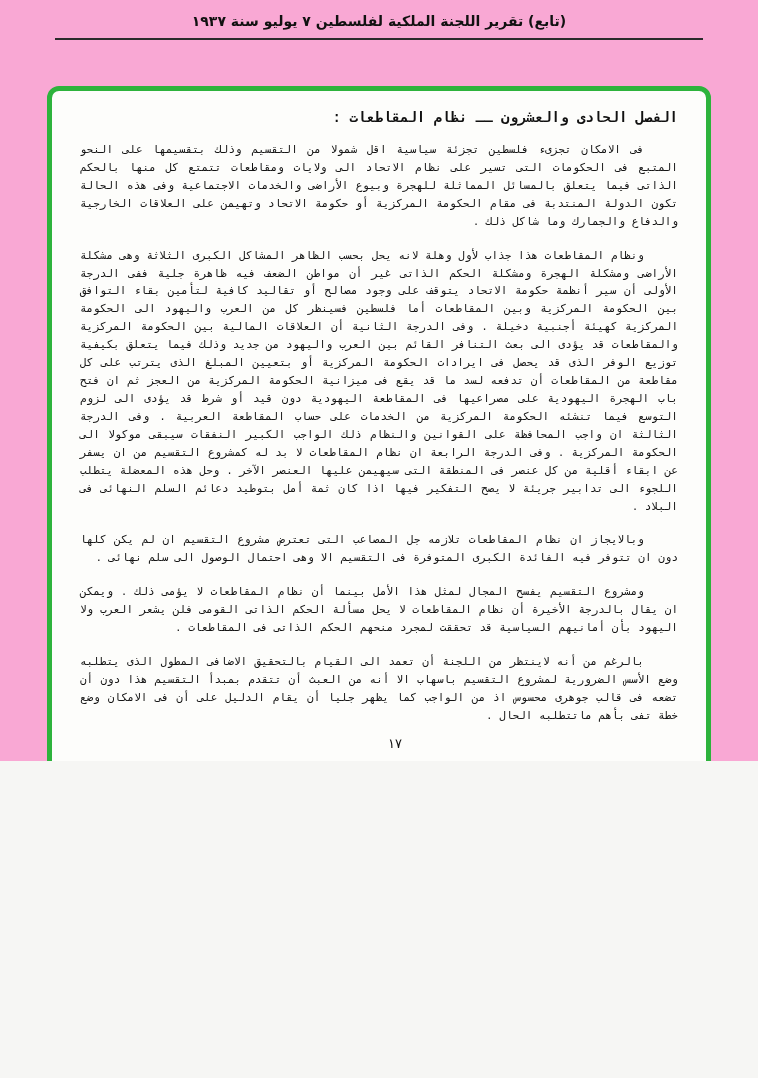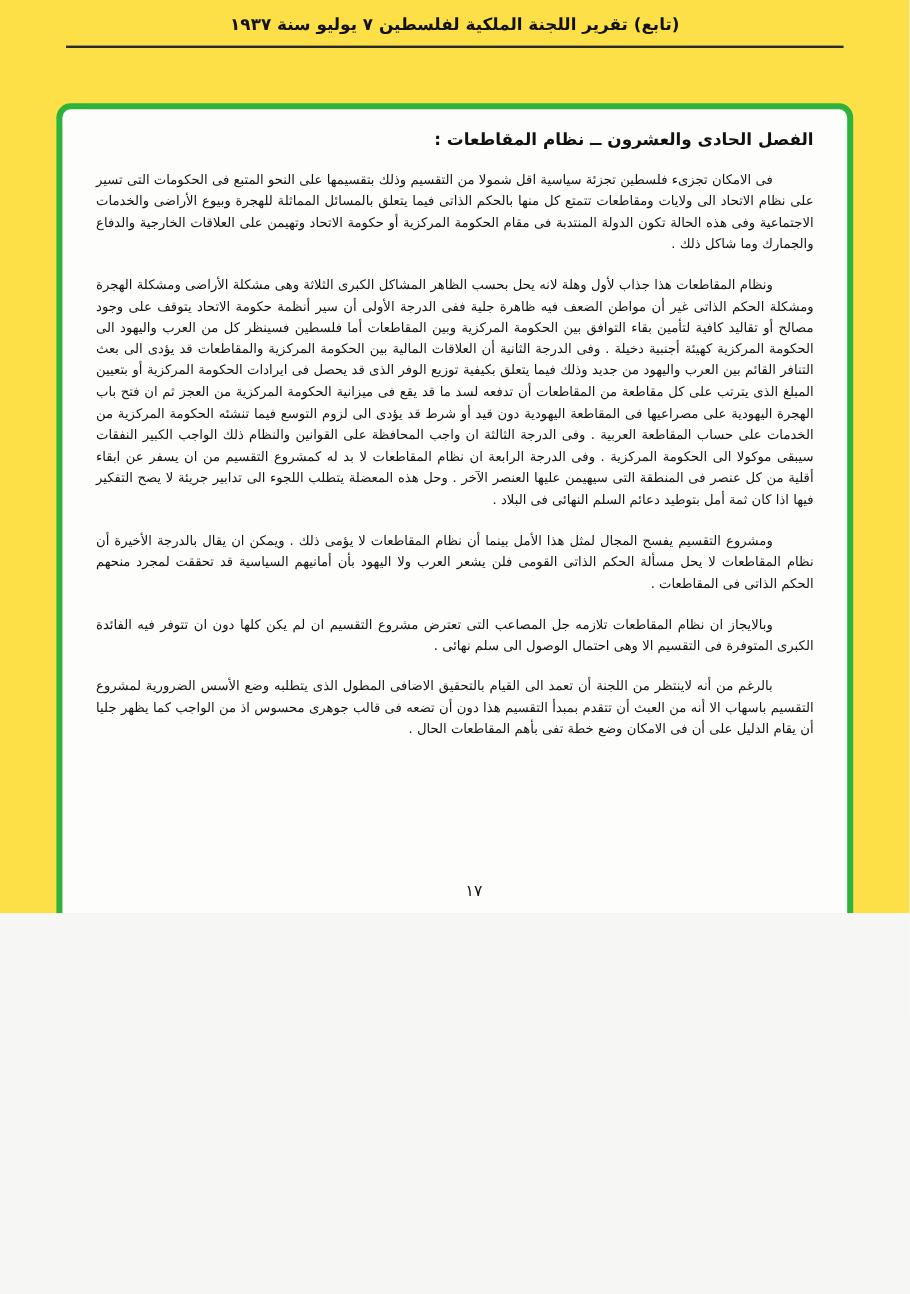--- a/index.html
+++ b/index.html
@@ -4,21 +4,21 @@
 <style>
   html, body {
     margin: 0;
     padding: 0;
     background: #f6f6f4;
   }
   .page {
     position: relative;
     width: 758px;
     height: 761px;
-    background: #fde047;
+    background: #f9a8d4;
     font-family: "DejaVu Sans", sans-serif;
     color: #111;
     overflow: hidden;
   }
   .page-header {
     text-align: center;
     padding-top: 13px;
     direction: rtl;
   }
   .doc-title {
@@ -43,20 +43,21 @@
     top: 86px;
     width: 664px;
     height: 946px;
     box-sizing: border-box;
     border: 5px solid var(--accent, #2db33c);
     border-radius: 12px;
     background: #fdfdfb;
     padding: 18px 28px 14px 28px;
     direction: rtl;
     overflow: hidden;
+    font-family: Liberation Mono, monospace;
   }
   .section-heading {
     font-size: 14px;
     font-weight: bold;
     margin: 0 0 12px 0;
     text-align: right;
   }
   .section-heading.second {
     margin-top: 16px;
   }
@@ -88,26 +89,26 @@
     <div class="doc-title">(تابع) تقرير اللجنة الملكية لفلسطين ٧ يوليو سنة ١٩٣٧</div>
     <hr class="header-rule">
   </header>
 
   <main class="content-box">
 
     <section>
       <h2 class="section-heading">الفصل الحادى والعشرون ــ نظام المقاطعات :</h2>
       <p class="para">فى الامكان تجزىء فلسطين تجزئة سياسية اقل شمولا من التقسيم وذلك بتقسيمها على النحو المتبع فى الحكومات التى تسير على نظام الاتحاد الى ولايات ومقاطعات تتمتع كل منها بالحكم الذاتى فيما يتعلق بالمسائل المماثلة للهجرة وبيوع الأراضى والخدمات الاجتماعية وفى هذه الحالة تكون الدولة المنتدبة فى مقام الحكومة المركزية أو حكومة الاتحاد وتهيمن على العلاقات الخارجية والدفاع والجمارك وما شاكل ذلك .</p>
       <p class="para">ونظام المقاطعات هذا جذاب لأول وهلة لانه يحل بحسب الظاهر المشاكل الكبرى الثلاثة وهى مشكلة الأراضى ومشكلة الهجرة ومشكلة الحكم الذاتى غير أن مواطن الضعف فيه ظاهرة جلية ففى الدرجة الأولى أن سير أنظمة حكومة الاتحاد يتوقف على وجود مصالح أو تقاليد كافية لتأمين بقاء التوافق بين الحكومة المركزية وبين المقاطعات أما فلسطين فسينظر كل من العرب واليهود الى الحكومة المركزية كهيئة أجنبية دخيلة . وفى الدرجة الثانية أن العلاقات المالية بين الحكومة المركزية والمقاطعات قد يؤدى الى بعث التنافر القائم بين العرب واليهود من جديد وذلك فيما يتعلق بكيفية توزيع الوفر الذى قد يحصل فى ايرادات الحكومة المركزية أو بتعيين المبلغ الذى يترتب على كل مقاطعة من المقاطعات أن تدفعه لسد ما قد يقع فى ميزانية الحكومة المركزية من العجز ثم ان فتح باب الهجرة اليهودية على مصراعيها فى المقاطعة اليهودية دون قيد أو شرط قد يؤدى الى لزوم التوسع فيما تنشئه الحكومة المركزية من الخدمات على حساب المقاطعة العربية . وفى الدرجة الثالثة ان واجب المحافظة على القوانين والنظام ذلك الواجب الكبير النفقات سيبقى موكولا الى الحكومة المركزية . وفى الدرجة الرابعة ان نظام المقاطعات لا بد له كمشروع التقسيم من ان يسفر عن ابقاء أقلية من كل عنصر فى المنطقة التى سيهيمن عليها العنصر الآخر . وحل هذه المعضلة يتطلب اللجوء الى تدابير جريئة لا يصح التفكير فيها اذا كان ثمة أمل بتوطيد دعائم السلم النهائى فى البلاد .</p>
+      <p class="para">وبالايجاز ان نظام المقاطعات تلازمه جل المصاعب التى تعترض مشروع التقسيم ان لم يكن كلها دون ان تتوفر فيه الفائدة الكبرى المتوفرة فى التقسيم الا وهى احتمال الوصول الى سلم نهائى .</p>
       <p class="para">ومشروع التقسيم يفسح المجال لمثل هذا الأمل بينما أن نظام المقاطعات لا يؤمى ذلك . ويمكن ان يقال بالدرجة الأخيرة أن نظام المقاطعات لا يحل مسألة الحكم الذاتى القومى فلن يشعر العرب ولا اليهود بأن أمانيهم السياسية قد تحققت لمجرد منحهم الحكم الذاتى فى المقاطعات .</p>
-      <p class="para">وبالايجاز ان نظام المقاطعات تلازمه جل المصاعب التى تعترض مشروع التقسيم ان لم يكن كلها دون ان تتوفر فيه الفائدة الكبرى المتوفرة فى التقسيم الا وهى احتمال الوصول الى سلم نهائى .</p>
     </section>
 
     <section>
-      <p class="para">بالرغم من أنه لاينتظر من اللجنة أن تعمد الى القيام بالتحقيق الاضافى المطول الذى يتطلبه وضع الأسس الضرورية لمشروع التقسيم باسهاب الا أنه من العبث أن تتقدم بمبدأ التقسيم هذا دون أن تضعه فى قالب جوهرى محسوس اذ من الواجب كما يظهر جليا أن يقام الدليل على أن فى الامكان وضع خطة تفى بأهم المقاطعات الحال .</p>
+      <p class="para">بالرغم من أنه لاينتظر من اللجنة أن تعمد الى القيام بالتحقيق الاضافى المطول الذى يتطلبه وضع الأسس الضرورية لمشروع التقسيم باسهاب الا أنه من العبث أن تتقدم بمبدأ التقسيم هذا دون أن تضعه فى قالب جوهرى محسوس اذ من الواجب كما يظهر جليا أن يقام الدليل على أن فى الامكان وضع خطة تفى بأهم ماتتطلبه الحال .</p>
     </section>
 
   </main>
 
   <footer>
     <div class="page-number">١٧</div>
   </footer>
 
 </div>
 

